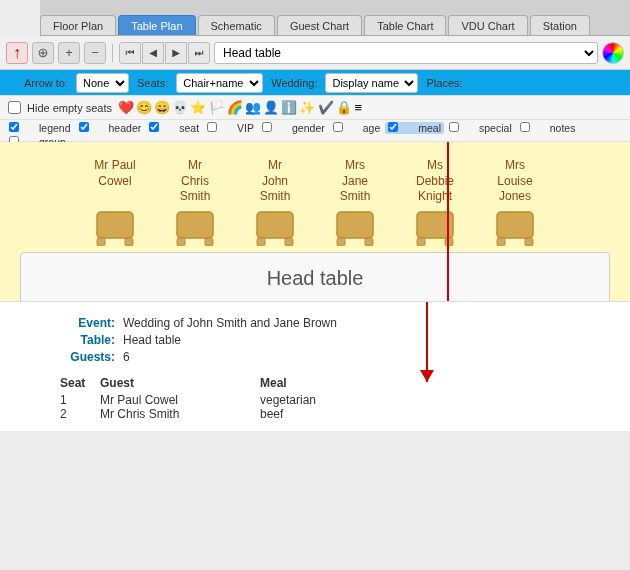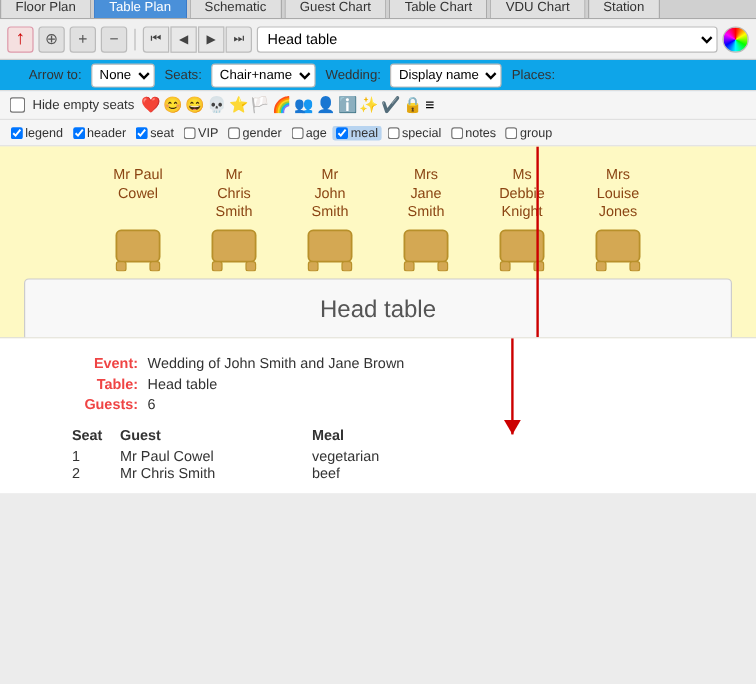--- a/index.html
+++ b/index.html
@@ -10,22 +10,23 @@
       width: 630px;
       height: 570px;
       overflow: hidden;
     }
 
     
     .tab-bar {
       display: flex;
       background: #d0d0d0;
       border-bottom: 1px solid #aaa;
-      height: 16px;
+      height: 36px;
       align-items: flex-end;
+      margin-left: 40px;
     }
     .tab {
       padding: 3px 12px;
       font-size: 11px;
       border: 1px solid #aaa;
       border-bottom: none;
       border-radius: 4px 4px 0 0;
       background: #e0e0e0;
       cursor: pointer;
       margin-right: 2px;
@@ -158,22 +159,21 @@
       align-items: center;
       background: #f5f5f5;
       border-bottom: 1px solid #e0e0e0;
       padding: 2px 6px;
       height: 22px;
       gap: 2px;
       flex-wrap: wrap;
     }
     .legend-item {
       display: flex;
-      align-items: center;
-      gap: 2px;
+      gap: 20px;
       font-size: 10.5px;
       color: #333;
       padding: 0 3px;
     }
     .legend-item input[type="checkbox"] {
       width: 10px;
       height: 10px;
     }
     .legend-item.highlighted {
       background: #b8d4f0;
@@ -257,21 +257,21 @@
       margin-bottom: 12px;
     }
     .info-row {
       display: flex;
       gap: 8px;
       margin-bottom: 3px;
       font-size: 12px;
     }
     .info-label {
       font-weight: bold;
-      color: #ef4444;
+      color: #0369a1;
       min-width: 55px;
       text-align: right;
     }
     .info-value {
       color: #333;
     }
 
     
     .arrow-down {
       position: absolute;

